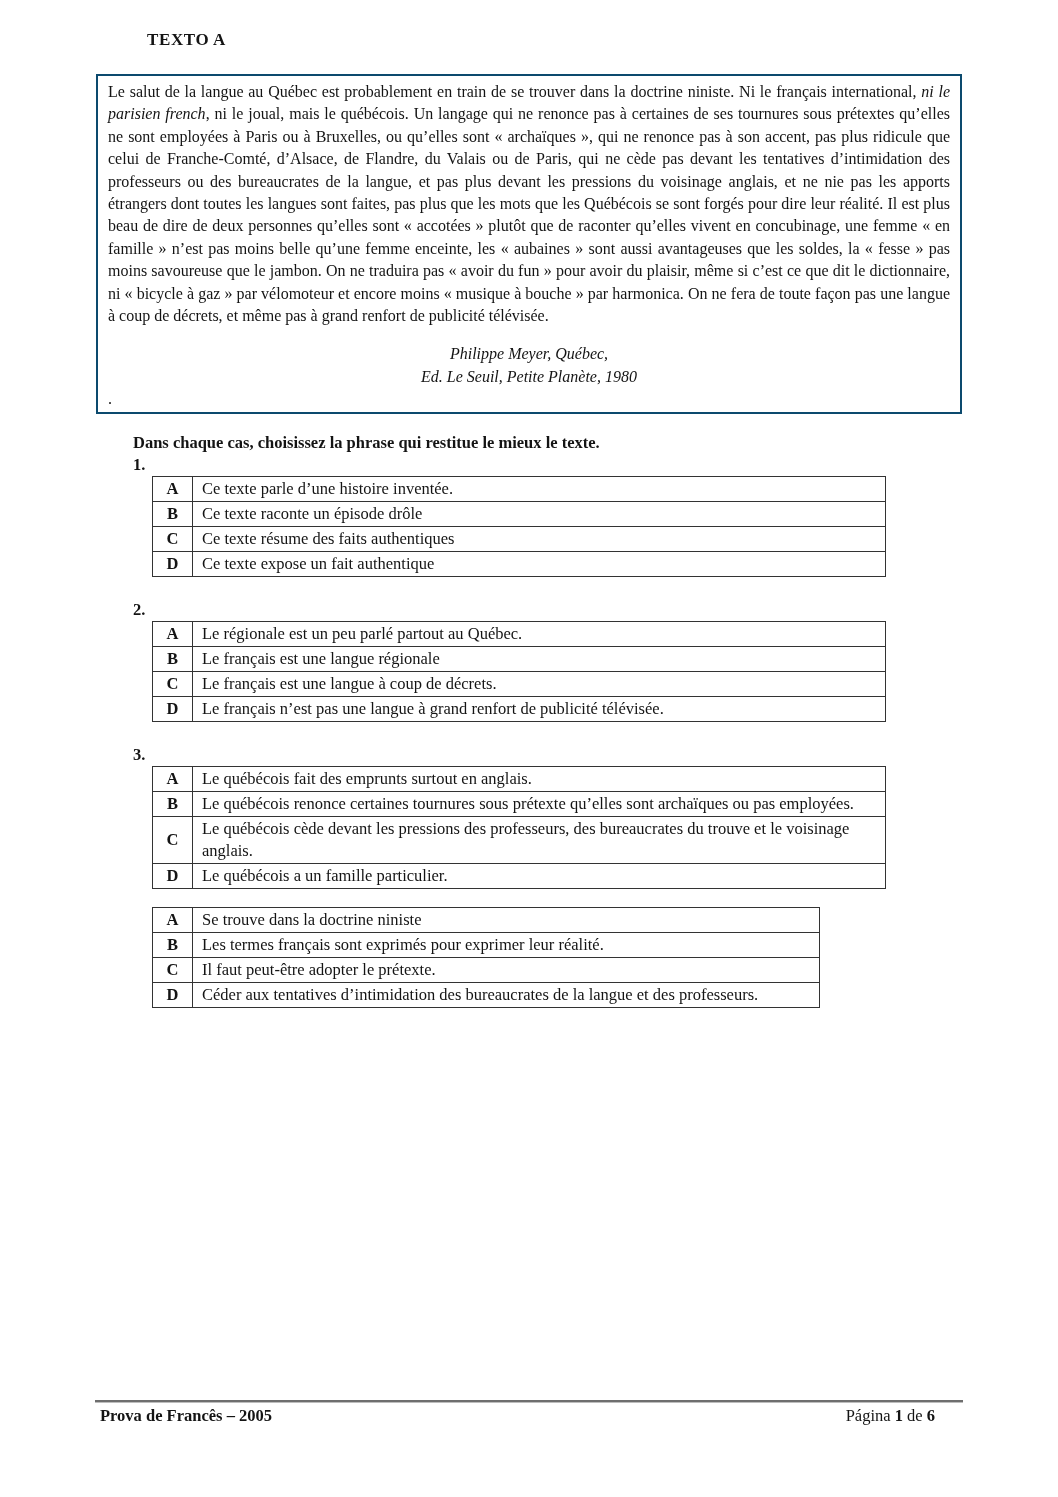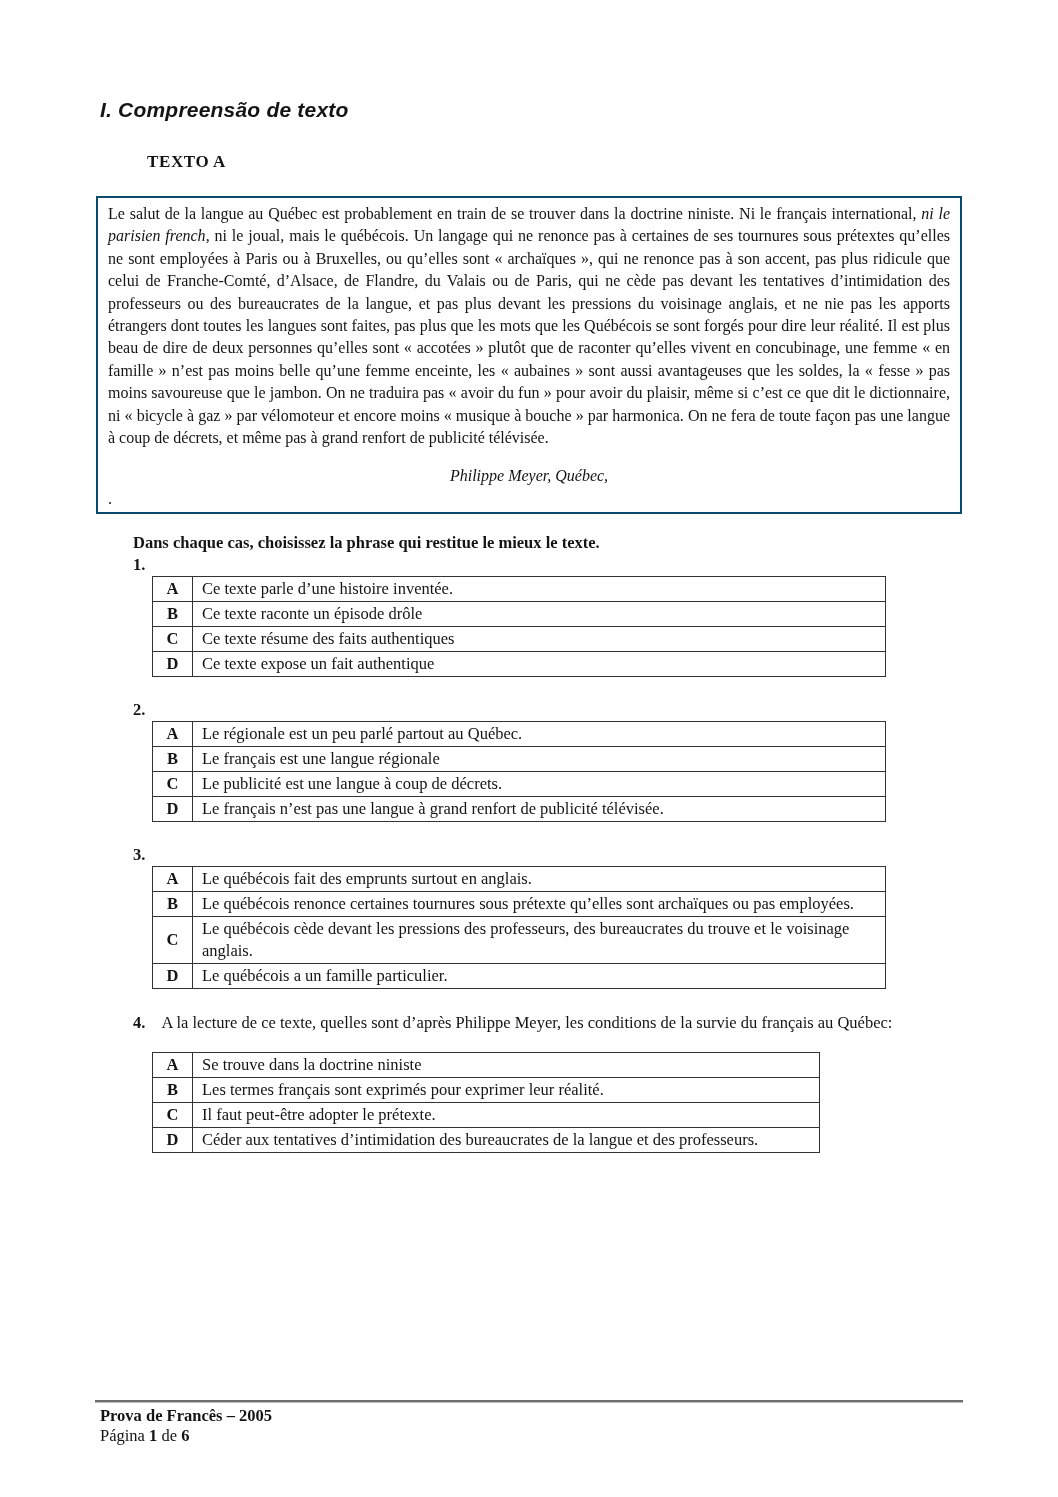--- a/index.html
+++ b/index.html
@@ -98,37 +98,36 @@
     left: 95px;
     top: 1400px;
     width: 868px;
   }
   .footer-rule { height: 3px; background: #6e6e6e; border-bottom: 1px solid #bdbdbd; }
   .footer-row {
     display: flex;
     justify-content: space-between;
     padding: 3px 28px 0 5px;
     font-size: 16.5px;
-    flex-direction: column;
   }
   .b { font-weight: bold; }
 </style>
 </head>
 <body>
 
 <div class="page">
   <div class="content">
 
-    <h1 class="doc-title">I. Compreensão de texto</h1>
 
     <div class="texto-label">TEXTO A</div>
 
     <div class="text-box">
       <p class="body"><span>Le salut de la langue au Québec est probablement en train de se trouver dans la doctrine niniste. Ni le français international, </span><span class="it">ni le parisien french</span><span>, ni le joual, mais le québécois. Un langage qui ne renonce pas à certaines de ses tournures sous prétextes qu’elles ne sont employées à Paris ou à Bruxelles, ou qu’elles sont « archaïques », qui ne renonce pas à son accent, pas plus ridicule que celui de Franche-Comté, d’Alsace, de Flandre, du Valais ou de Paris, qui ne cède pas devant les tentatives d’intimidation des professeurs ou des bureaucrates de la langue, et pas plus devant les pressions du voisinage anglais, et ne nie pas les apports étrangers dont toutes les langues sont faites, pas plus que les mots que les Québécois se sont forgés pour dire leur réalité. Il est plus beau de dire de deux personnes qu’elles sont « accotées » plutôt que de raconter qu’elles vivent en concubinage, une femme « en famille » n’est pas moins belle qu’une femme enceinte, les « aubaines » sont aussi avantageuses que les soldes, la « fesse » pas moins savoureuse que le jambon. On ne traduira pas « avoir du fun » pour avoir du plaisir, même si c’est ce que dit le dictionnaire, ni « bicycle à gaz » par vélomoteur et encore moins « musique à bouche » par harmonica. On ne fera de toute façon pas une langue à coup de décrets, et même pas à grand renfort de publicité télévisée.</span></p>
       <p class="attribution attr1">Philippe Meyer, Québec,</p>
+      <p class="attribution">Ed. Le Seuil, Petite Planète, 1980</p>
       <p class="stray-line">.</p>
     </div>
 
     <p class="instruction">Dans chaque cas, choisissez la phrase qui restitue le mieux le texte.</p>
 
     <p class="qnum">1.</p>
     <table class="options w1">
       <tbody>
           <tr>
         <td class="letter">A</td>
@@ -155,21 +154,21 @@
           <tr>
         <td class="letter">A</td>
         <td>Le régionale est un peu parlé partout au Québec.</td>
       </tr>
       <tr>
         <td class="letter">B</td>
         <td>Le français est une langue régionale</td>
       </tr>
       <tr>
         <td class="letter">C</td>
-        <td>Le publicité est une langue à coup de décrets.</td>
+        <td>Le français est une langue à coup de décrets.</td>
       </tr>
       <tr>
         <td class="letter">D</td>
         <td>Le français n’est pas une langue à grand renfort de publicité télévisée.</td>
       </tr>
     </tbody>
       </table>
 
     <p class="qnum gap-top">3.</p>
     <table class="options w1">
@@ -186,21 +185,20 @@
         <td class="letter">C</td>
         <td>Le québécois cède devant les pressions des professeurs, des bureaucrates du trouve et le voisinage anglais.</td>
       </tr>
       <tr>
         <td class="letter">D</td>
         <td>Le québécois a un famille particulier.</td>
       </tr>
     </tbody>
       </table>
 
-    <p class="q4"><span class="num">4.</span><span>A la lecture de ce texte, quelles sont d’après Philippe Meyer, les conditions de la survie du français au Québec:</span></p>
 
     <table class="options w2 t4 valign-top">
       <tbody>
           <tr>
         <td class="letter">A</td>
         <td>Se trouve dans la doctrine niniste</td>
       </tr>
       <tr>
         <td class="letter">B</td>
         <td>Les termes français sont exprimés pour exprimer leur réalité.</td>

